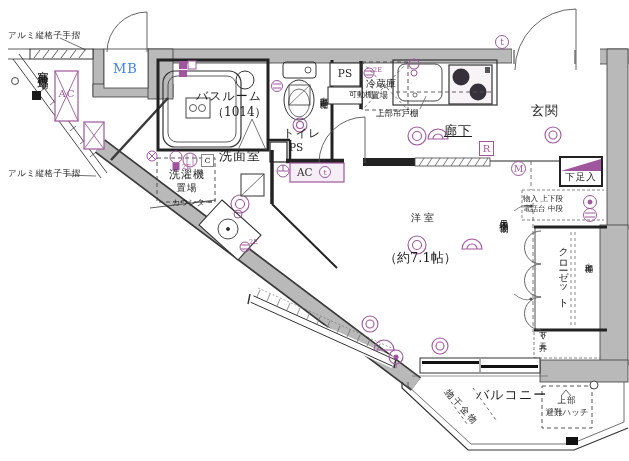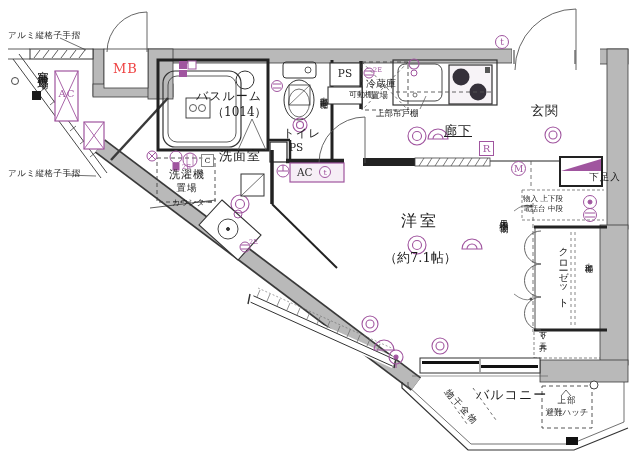--- a/index.html
+++ b/index.html
@@ -342,21 +342,21 @@
   <g stroke="#444" fill="none">
     <line x1="444" y1="392" x2="467" y2="424" stroke-width="0.8" stroke-dasharray="3,3"></line>
     <line x1="473" y1="388" x2="496" y2="420" stroke-width="0.8" stroke-dasharray="3,3"></line>
   </g>
   <rect x="566" y="437" width="12" height="8" fill="#111"></rect>
   <circle cx="594" cy="385" r="4" fill="#fff" stroke="#333" stroke-width="0.9"></circle>
 </svg>
 
   <span class="lbl" style="left:8px;top:31px;font-size:8.5px;letter-spacing:0.5px;">アルミ縦格子手摺</span>
   <span class="lbl" style="left:8px;top:169px;font-size:8.5px;letter-spacing:0.5px;">アルミ縦格子手摺</span>
-  <span class="lbl" style="left:113px;top:62px;font-size:13px;color:#ef4444;">MB</span>
+  <span class="lbl" style="left:113px;top:62px;font-size:13px;color:#3b82f6;">MB</span>
   <span class="lbl v" style="left:37px;top:62px;font-size:11px;">室外機置場</span>
   <span class="lbl acc ctr" style="left:56px;top:89px;width:22px;font-size:10px;">AC</span>
 
   <span class="lbl" style="left:196px;top:90px;font-size:12px;font-family:Liberation Serif, serif;">バスルーム</span>
   <span class="lbl" style="left:212px;top:106px;font-size:12px;letter-spacing:0;">（1014）</span>
   <span class="lbl" style="left:283px;top:128px;font-size:11.5px;">トイレ</span>
   <span class="lbl" style="left:289px;top:142px;font-size:10.5px;letter-spacing:0;">PS</span>
   <span class="lbl v" style="left:319px;top:90px;font-size:8px;letter-spacing:1px;">上部固定棚</span>
 
   <span class="lbl" style="left:219px;top:149px;font-size:13px;">洗面室</span>
@@ -365,25 +365,25 @@
   <span class="lbl" style="left:172px;top:199px;font-size:8px;letter-spacing:0;">カウンター</span>
 
   <span class="lbl ctr" style="left:330px;top:68px;width:30px;font-size:10.5px;letter-spacing:0;">PS</span>
   <span class="lbl ctr" style="left:328px;top:91px;width:34px;font-size:8px;letter-spacing:0;margin-left:16px;">可動棚</span>
   <span class="lbl" style="left:366px;top:79px;font-size:10px;letter-spacing:0;text-align:center;">冷蔵庫</span>
   <span class="lbl" style="left:371px;top:91px;font-size:8.5px;letter-spacing:0;">置場</span>
   <span class="lbl" style="left:376px;top:109px;font-size:8.5px;letter-spacing:0;">上部吊戸棚</span>
   <span class="lbl" style="left:444px;top:124px;font-size:13px;text-decoration:underline;">廊下</span>
 
   <span class="lbl" style="left:531px;top:104px;font-size:13px;">玄関</span>
-  <span class="lbl ctr" style="left:562px;top:172px;width:38px;font-size:9.5px;padding-left:24px;">下足入</span>
+  <span class="lbl ctr" style="left:562px;top:172px;width:38px;font-size:9.5px;">下足入</span>
   <span class="lbl" style="left:523px;top:195px;font-size:7.5px;letter-spacing:0;text-align:right;">物入 上下段</span>
   <span class="lbl" style="left:523px;top:205px;font-size:7.5px;letter-spacing:0;">電話台 中段</span>
 
-  <span class="lbl" style="left:401px;top:213px;font-size:16px;letter-spacing:3px;text-align:right;">洋室</span>
+  <span class="lbl" style="left:411px;top:213px;font-size:10px;letter-spacing:3px;text-align:right;">洋室</span>
   <span class="lbl" style="left:384px;top:251px;font-size:13px;letter-spacing:0;">（約7.1帖）</span>
   <span class="lbl v" style="left:499px;top:212px;font-size:9px;letter-spacing:1px;">天吊物干金物</span>
   <span class="lbl v" style="left:558px;top:240px;font-size:10px;letter-spacing:1px;">クローゼット</span>
   <span class="lbl v" style="left:584px;top:256px;font-size:8px;letter-spacing:1px;">上部棚</span>
   <span class="lbl v" style="left:538px;top:325px;font-size:8px;letter-spacing:1px;">下り天井</span>
 
   <span class="lbl" style="left:476px;top:388px;font-size:13px;font-family:Liberation Serif, serif;">バルコニー</span>
   <span class="lbl" style="left:450px;top:388px;font-size:9px;letter-spacing:2px;transform:rotate(48deg);transform-origin:0 0;">物干金物</span>
   <span class="lbl ctr" style="left:544px;top:396px;width:46px;font-size:8.5px;">上部</span>
   <span class="lbl ctr" style="left:540px;top:408px;width:54px;font-size:8.5px;letter-spacing:0;">避難ハッチ</span>

